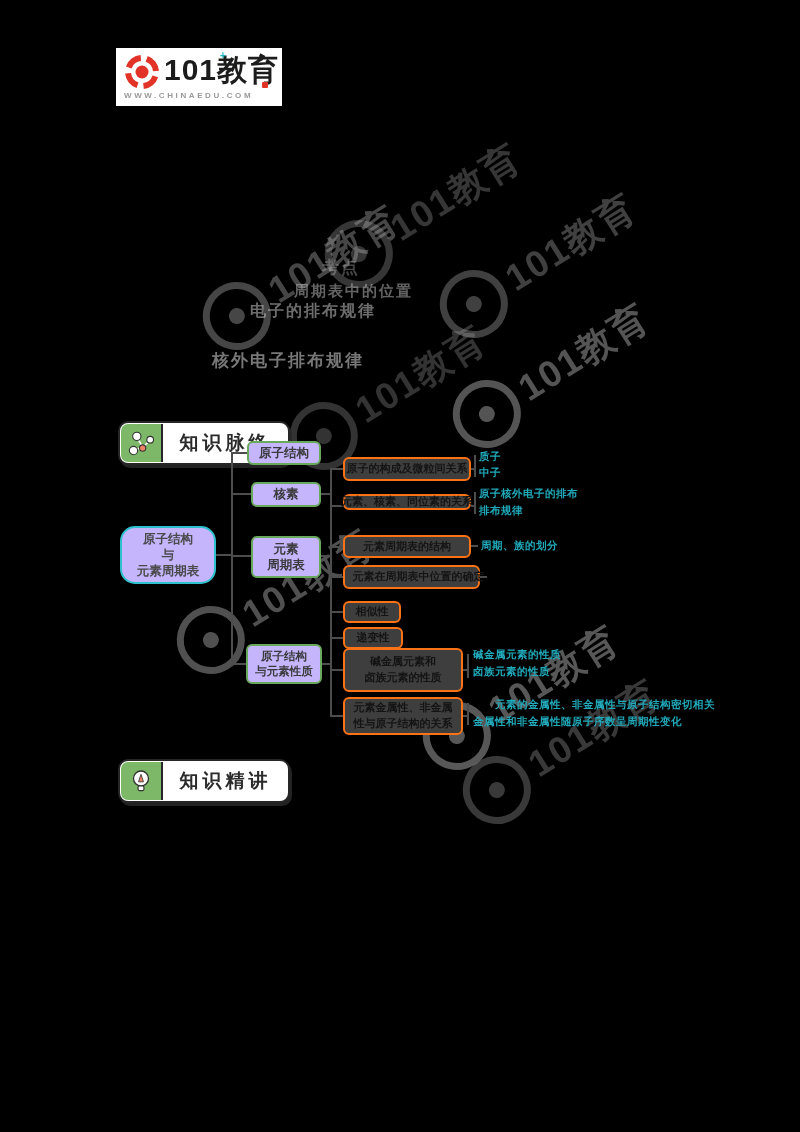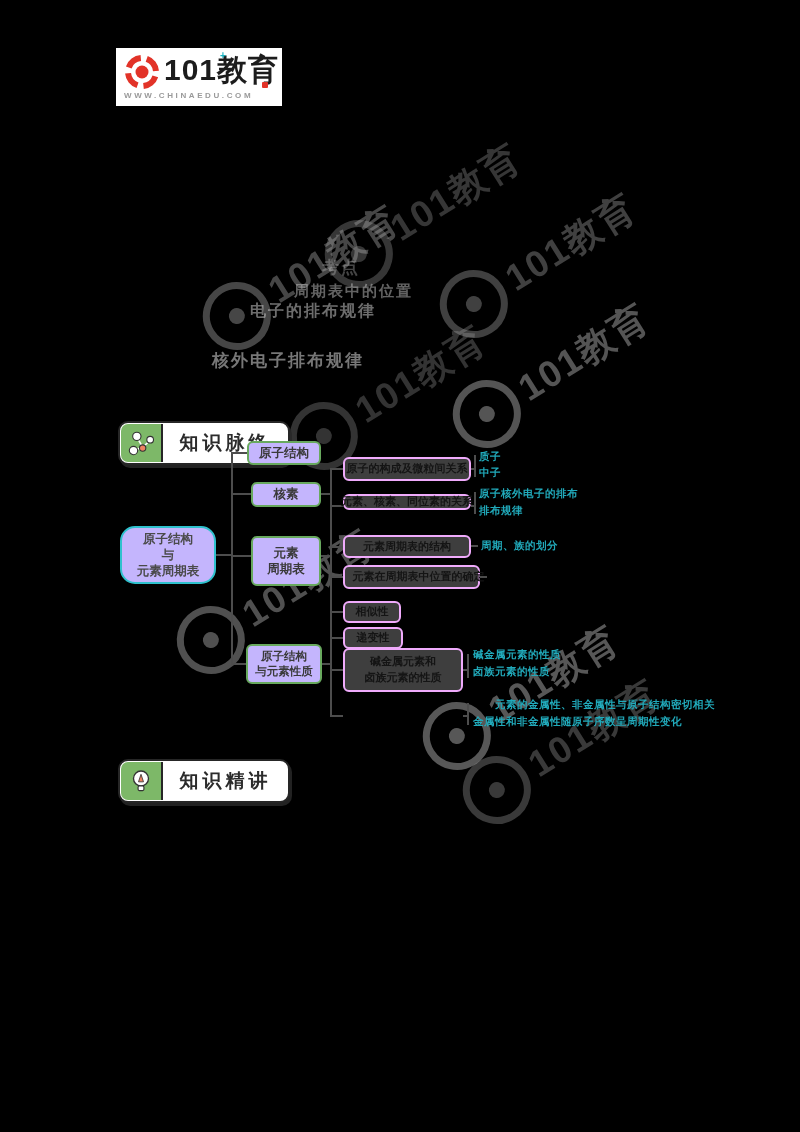--- a/index.html
+++ b/index.html
@@ -32,21 +32,21 @@
       display:flex;align-items:center;justify-content:center;flex:0 0 auto;}
   .wm .ring::after{content:"";width:16px;height:16px;background:currentColor;border-radius:50%;}
   .wm .wm-text{font-size:37px;letter-spacing:2px;}
 
   
   .line{background:#4d4d4d;}
   .node{background:#c4b5fd;border:2px solid #68a95e;border-radius:6px;color:#3a3a3a;
         display:flex;align-items:center;justify-content:center;text-align:center;
         font-size:12.5px;font-weight:bold;box-sizing:border-box;line-height:1.3;}
   #center-node{border:2.5px solid #2ec1cd;border-radius:15px;font-size:12.5px;color:#4a4a4a;}
-  .dbox{background:#3e3e3e;border:2px solid #f0abfc;border-radius:6px;color:#141414;
+  .dbox{background:#3e3e3e;border:2px solid #f97316;border-radius:6px;color:#141414;
         display:flex;flex-direction:column;align-items:center;justify-content:center;text-align:center;
         font-size:11px;font-weight:bold;box-sizing:border-box;line-height:1.45;white-space:nowrap;}
   .cyan{color:#21aabb;font-size:10.5px;font-weight:bold;white-space:nowrap;letter-spacing:.5px;}
 </style>
 </head>
 <body>
 
 <div id="page">
 
   <div class="wm abs" style="left:330px;top:238px;opacity:.32;">
@@ -140,21 +140,21 @@
       <div>元素周期表</div>
     </div>
   </div>
 
   <div class="node abs" style="left:247px;top:441px;width:74px;height:24px;">
       <span>原子结构</span>
     </div>
   <div class="node abs" style="left:251px;top:482px;width:70px;height:25px;">
       <span>核素</span>
     </div>
-  <div class="node abs" style="left:251px;top:536px;width:70px;height:50px;justify-content:center;">
+  <div class="node abs" style="left:251px;top:536px;width:70px;height:42px;justify-content:center;">
     <div>
       <div>元素</div>
       <div>周期表</div>
     </div>
   </div>
   <div class="node abs" style="left:246px;top:644px;width:76px;height:40px;font-size:11.5px;">
     <div>
       <div>原子结构</div>
       <div>与元素性质</div>
     </div>
@@ -174,20 +174,24 @@
     </div>
   <div class="dbox abs" style="left:343px;top:601px;width:58px;height:22px;">
       <span>相似性</span>
     </div>
   <div class="dbox abs" style="left:343px;top:627px;width:60px;height:22px;">
       <span>递变性</span>
     </div>
   <div class="dbox abs" style="left:343px;top:648px;width:120px;height:44px;">
     <span>碱金属元素和</span>
     <span>卤族元素的性质</span>
+  </div>
+  <div class="dbox abs" style="left:343px;top:697px;width:120px;height:38px;">
+    <span>元素金属性、非金属</span>
+    <span>性与原子结构的关系</span>
   </div>
 
   <div class="line abs" style="left:471px;top:468px;width:4px;height:2px;"></div>
   <div class="line abs" style="left:474px;top:455px;width:2px;height:22px;"></div>
   <div class="line abs" style="left:471px;top:505px;width:4px;height:2px;"></div>
   <div class="line abs" style="left:474px;top:492px;width:2px;height:22px;"></div>
   <div class="line abs" style="left:471px;top:545px;width:7px;height:2px;"></div>
   <div class="line abs" style="left:480px;top:576px;width:7px;height:2px;"></div>
   <div class="line abs" style="left:463px;top:669px;width:5px;height:2px;"></div>
   <div class="line abs" style="left:467px;top:654px;width:2px;height:24px;"></div>

